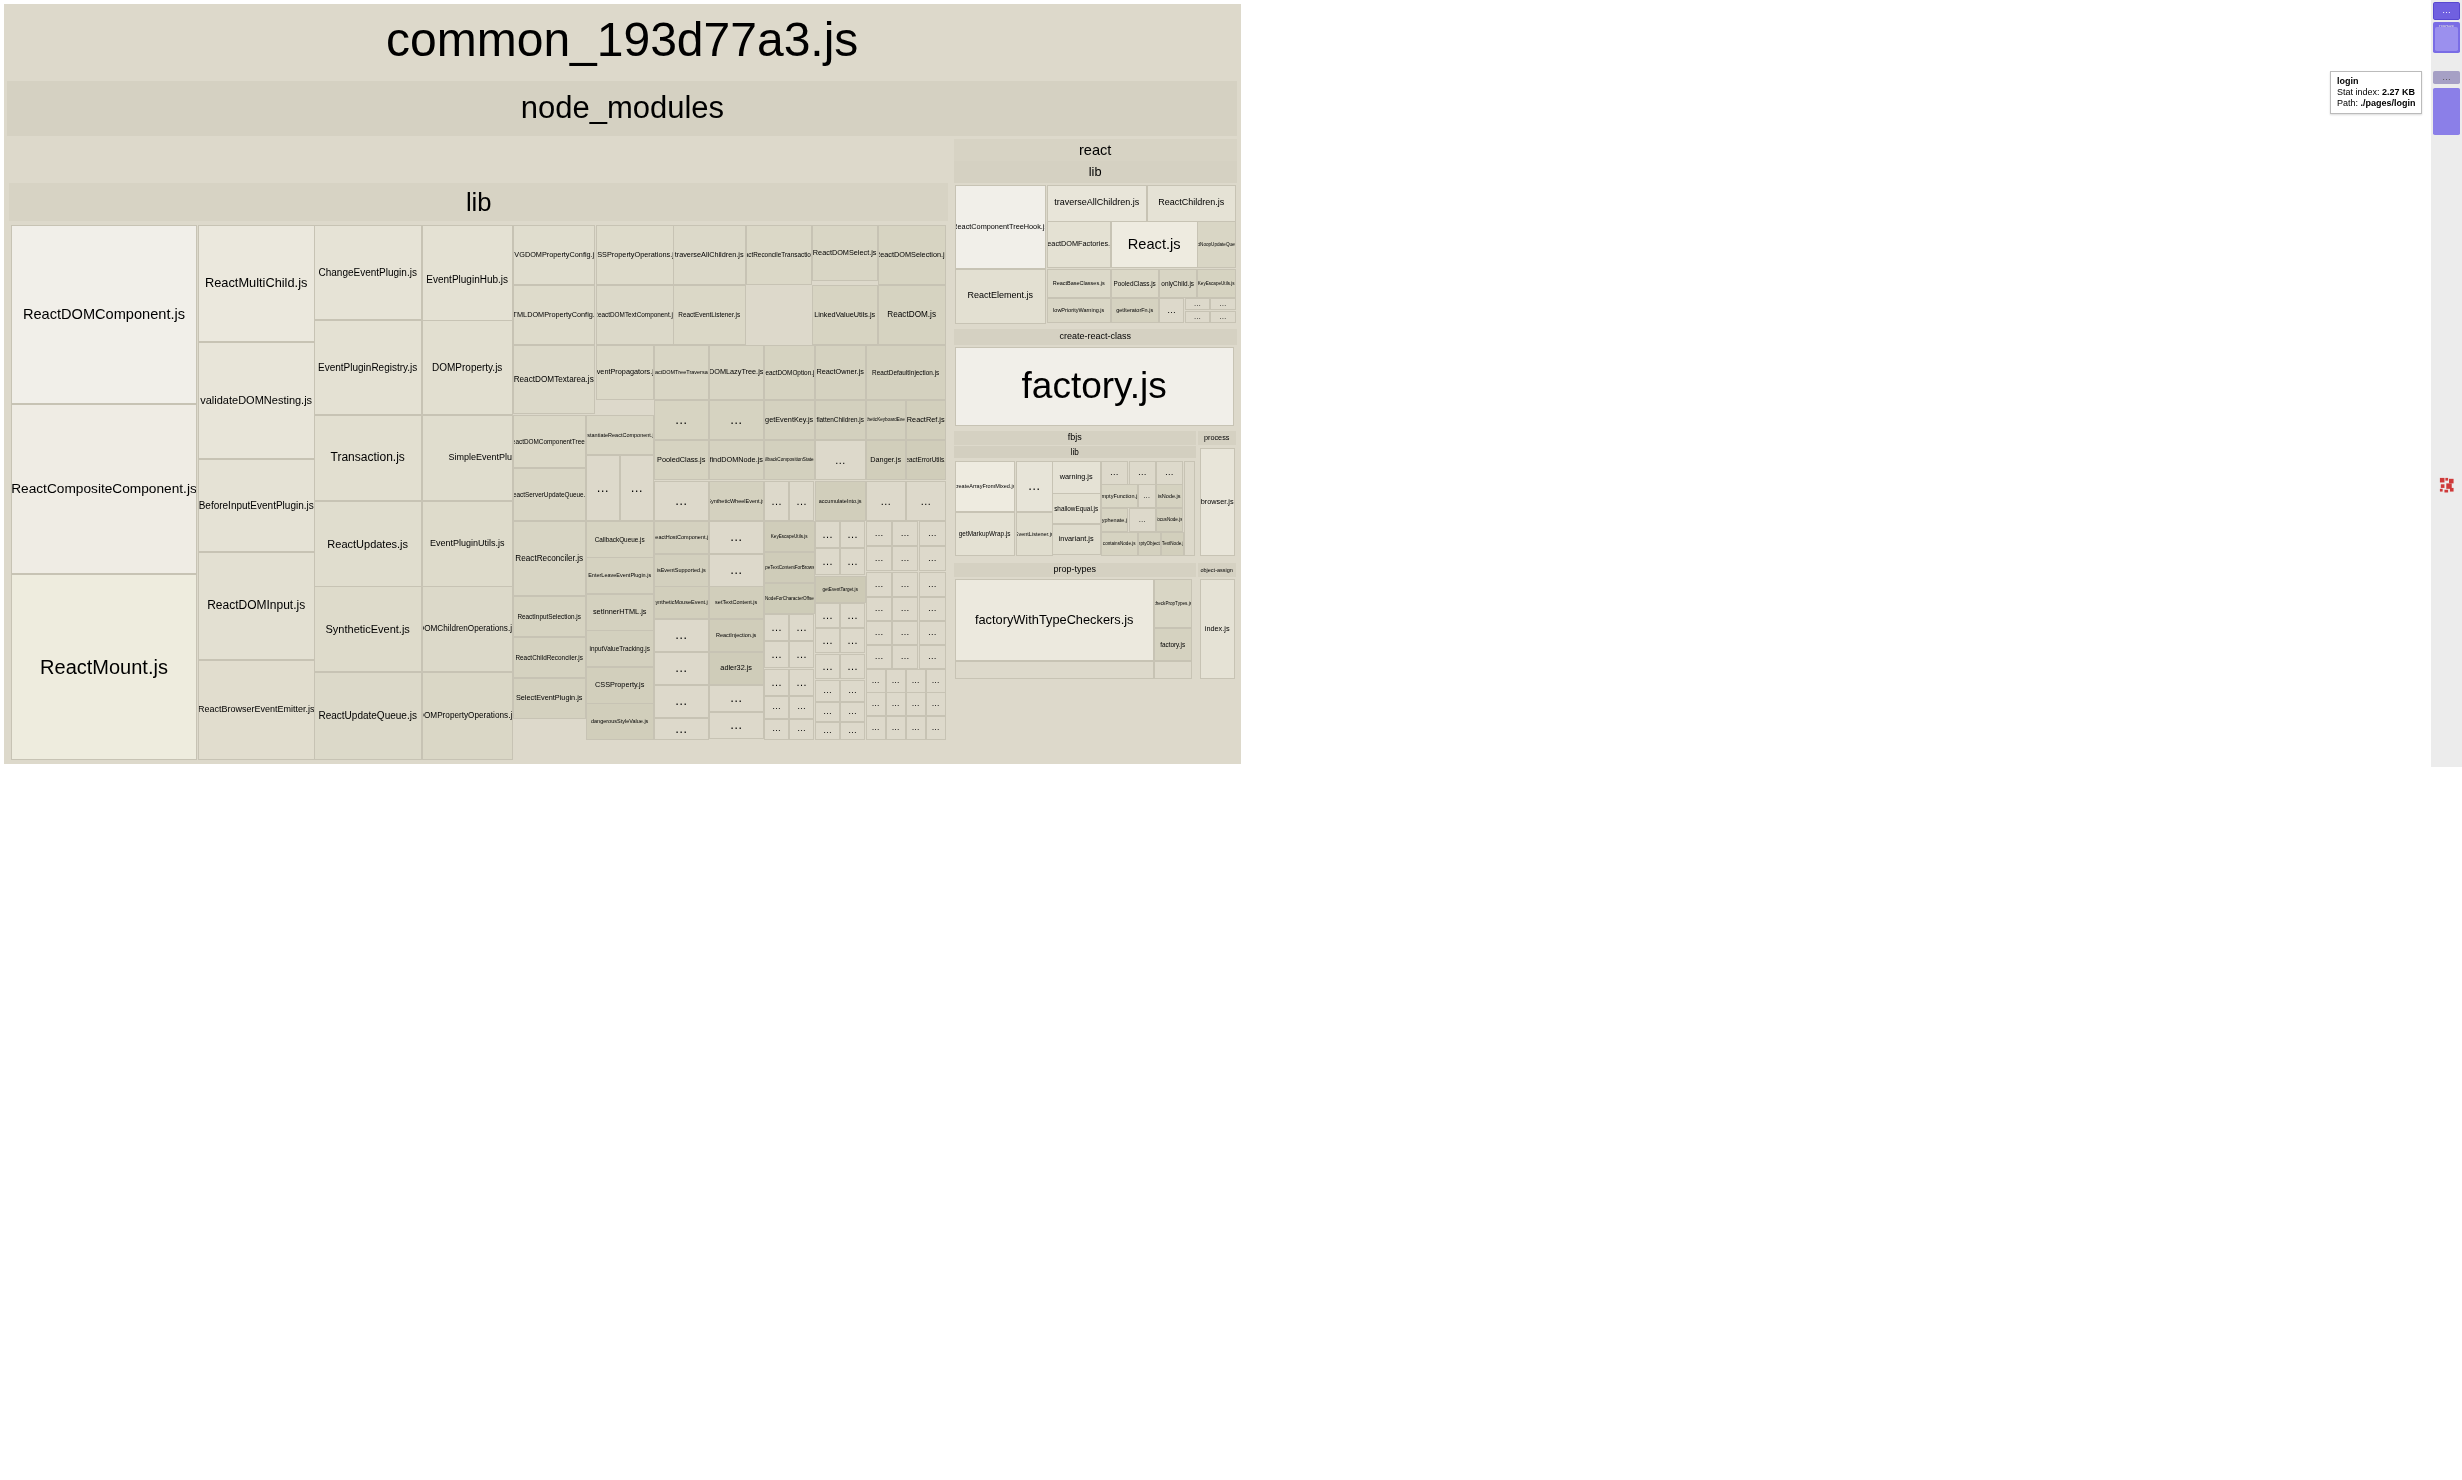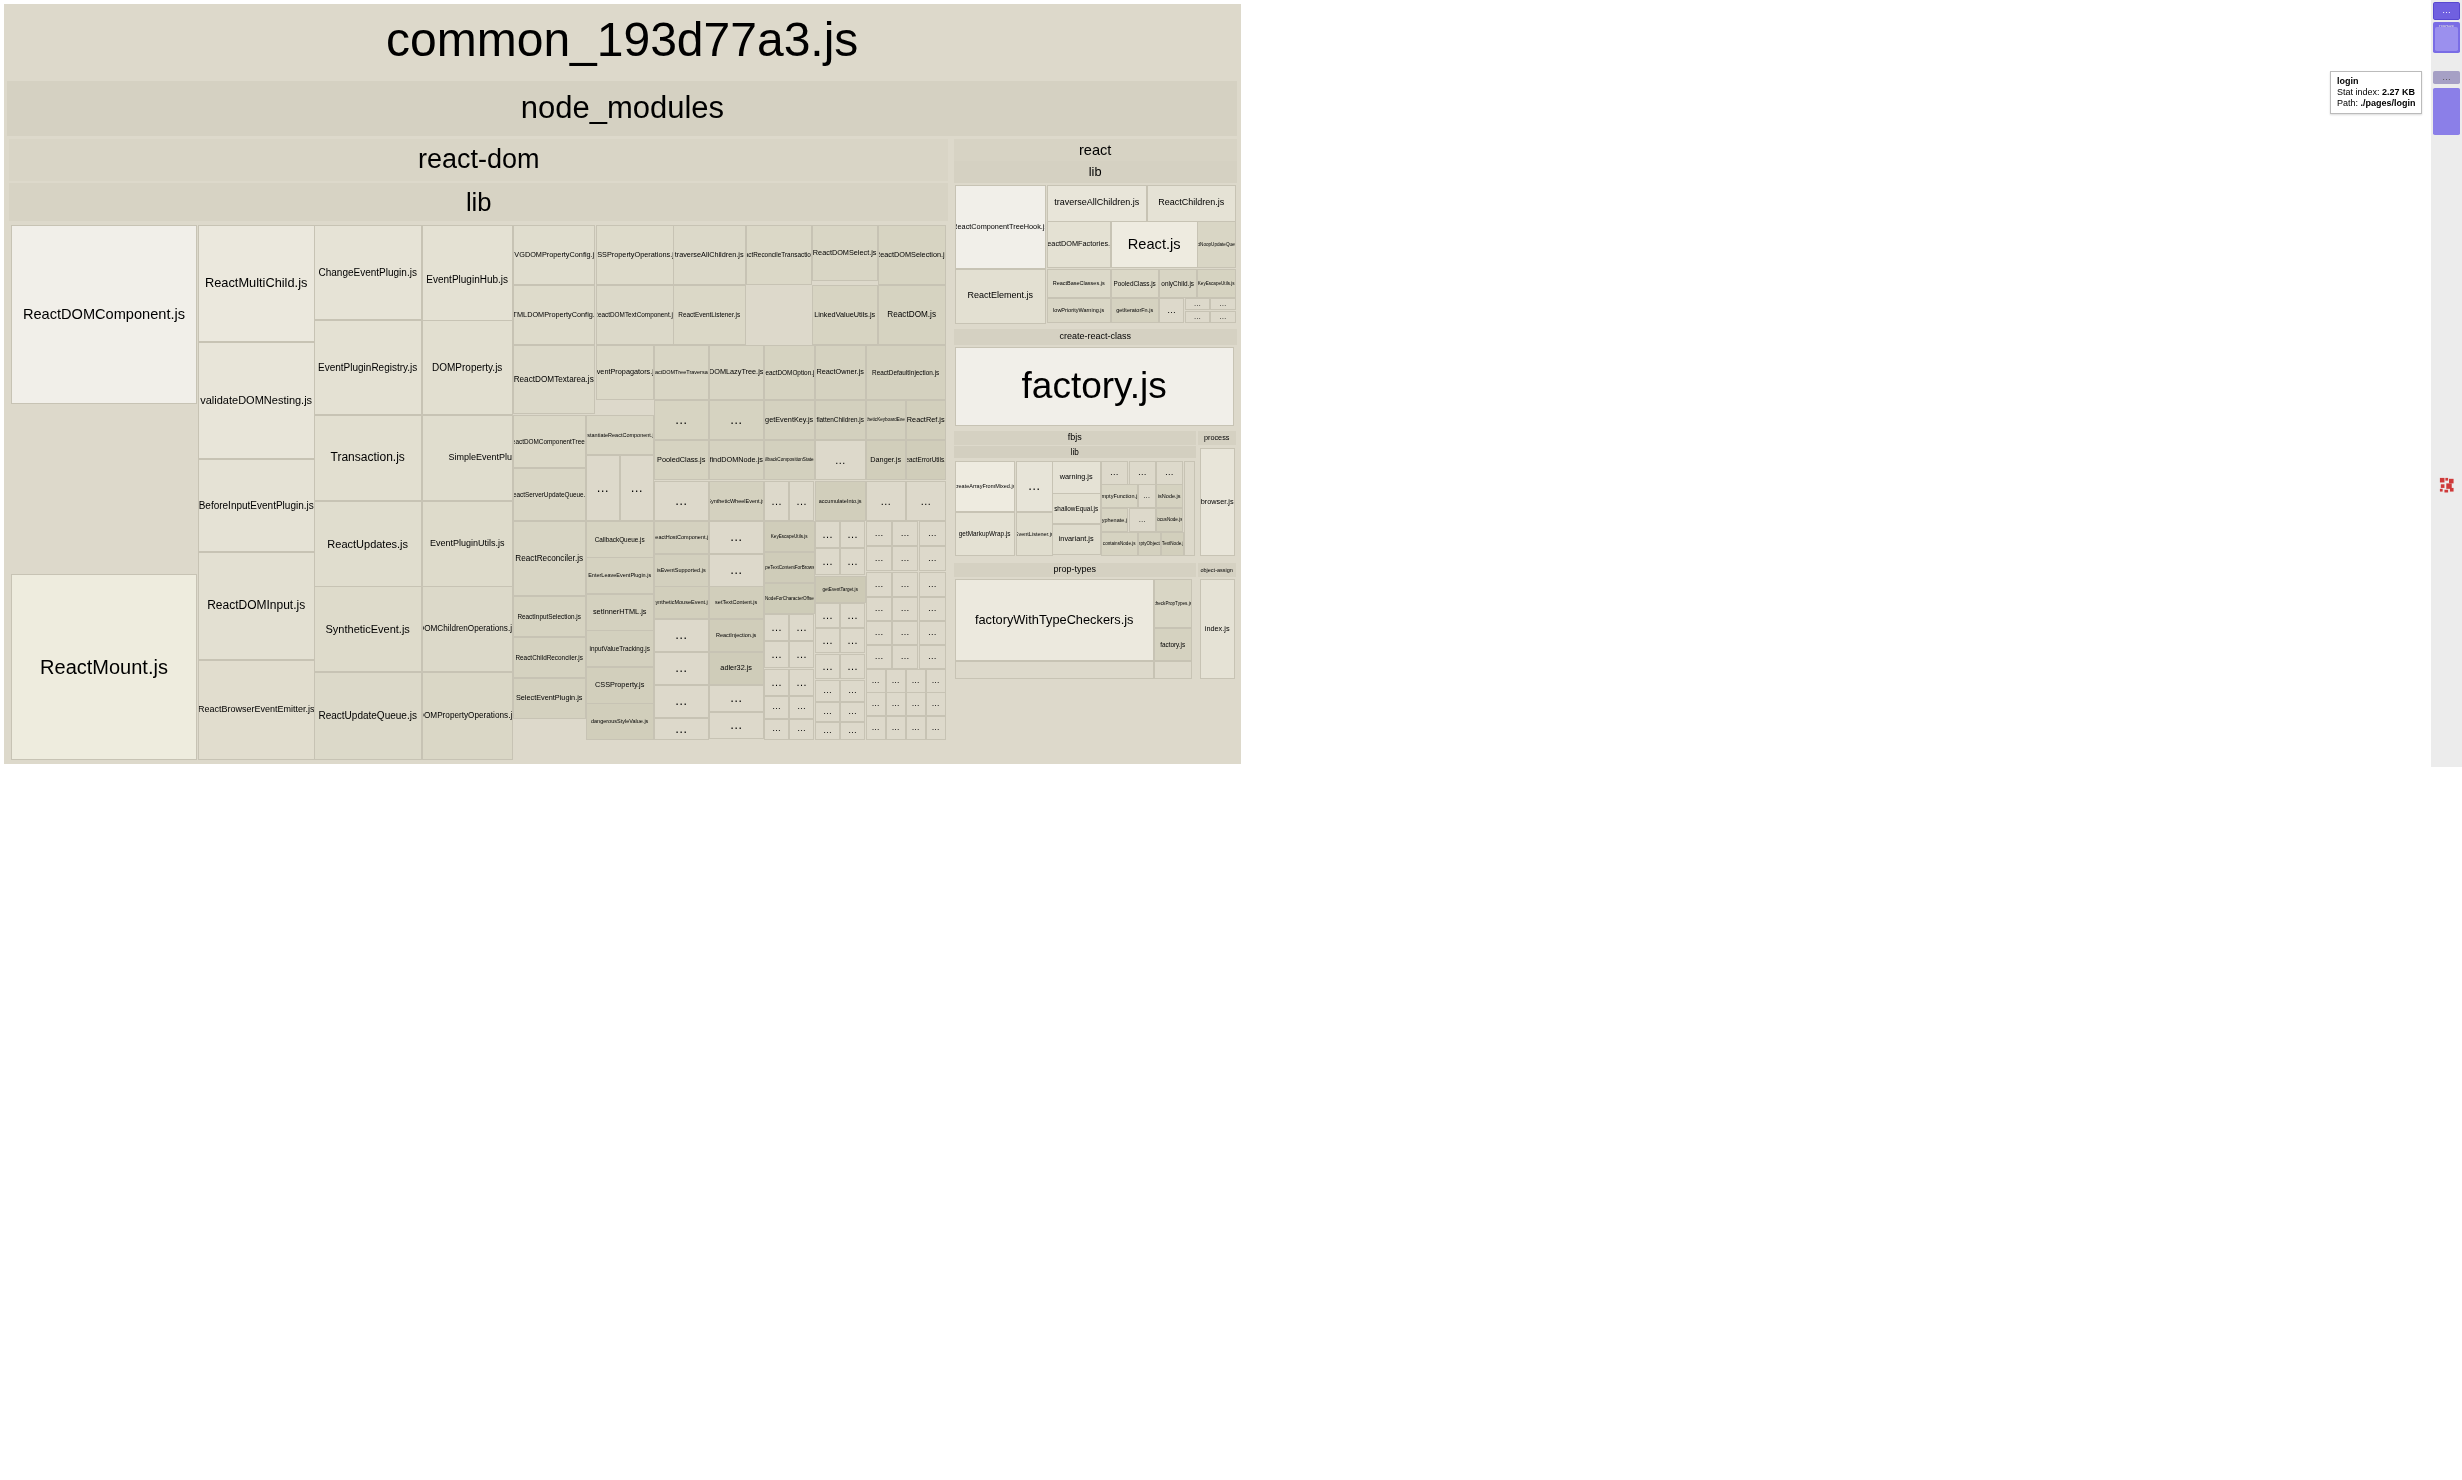--- a/index.html
+++ b/index.html
@@ -67,24 +67,24 @@
 </style>
 </head>
 <body>
 
 <div class="treemap">
 
   <div class="cell" style="left:0;top:0;width:1237px;height:73px;background:#ddd9cb;font-size:48px;font-weight:400;border:none;">common_193d77a3.js</div>
 
   <div class="cell" style="left:3.7px;top:77px;width:1230px;height:55px;background:#d5d1c2;font-size:31px;border:none;">node_modules</div>
 
-  <div class="cell" style="left:5.5px;top:135px;width:939px;height:42px;background:#d9d5c6;font-size:27px;border:none;">react-dom</div>
   <div class="cell" style="left:5.5px;top:179px;width:939px;height:38px;background:#d7d3c4;font-size:25.6px;border:none;">lib</div>
 
   <div class="cell" style="left:7.3px;top:221px;width:186px;height:179px;background:#f1efe9;font-size:14.6px;">ReactDOMComponent.js</div>
+  <div class="cell" style="left:7.3px;top:400px;width:186px;height:170px;background:#efece4;font-size:13.7px;">ReactCompositeComponent.js</div>
   <div class="cell" style="left:7.3px;top:570px;width:186px;height:186px;background:#eeecde;font-size:20px;">ReactMount.js</div>
 
   <div class="cell" style="left:194px;top:221px;width:117px;height:117px;background:#ebe8dd;font-size:12.8px;">ReactMultiChild.js</div>
   <div class="cell" style="left:194px;top:338px;width:117px;height:117px;background:#e8e5d9;font-size:11px;">validateDOMNesting.js</div>
   <div class="cell" style="left:194px;top:455px;width:117px;height:93px;background:#e5e2d5;font-size:10px;">BeforeInputEventPlugin.js</div>
   <div class="cell" style="left:194px;top:548px;width:117px;height:108px;background:#e3e0d2;font-size:12px;">ReactDOMInput.js</div>
   <div class="cell" style="left:194px;top:656px;width:117px;height:100px;background:#e1ddce;font-size:9px;">ReactBrowserEventEmitter.js</div>
 
   <div class="cell" style="left:310px;top:221px;width:108px;height:95px;background:#e6e3d6;font-size:10px;">ChangeEventPlugin.js</div>
   <div class="cell" style="left:310px;top:316px;width:108px;height:95px;background:#e4e1d3;font-size:10px;">EventPluginRegistry.js</div>

